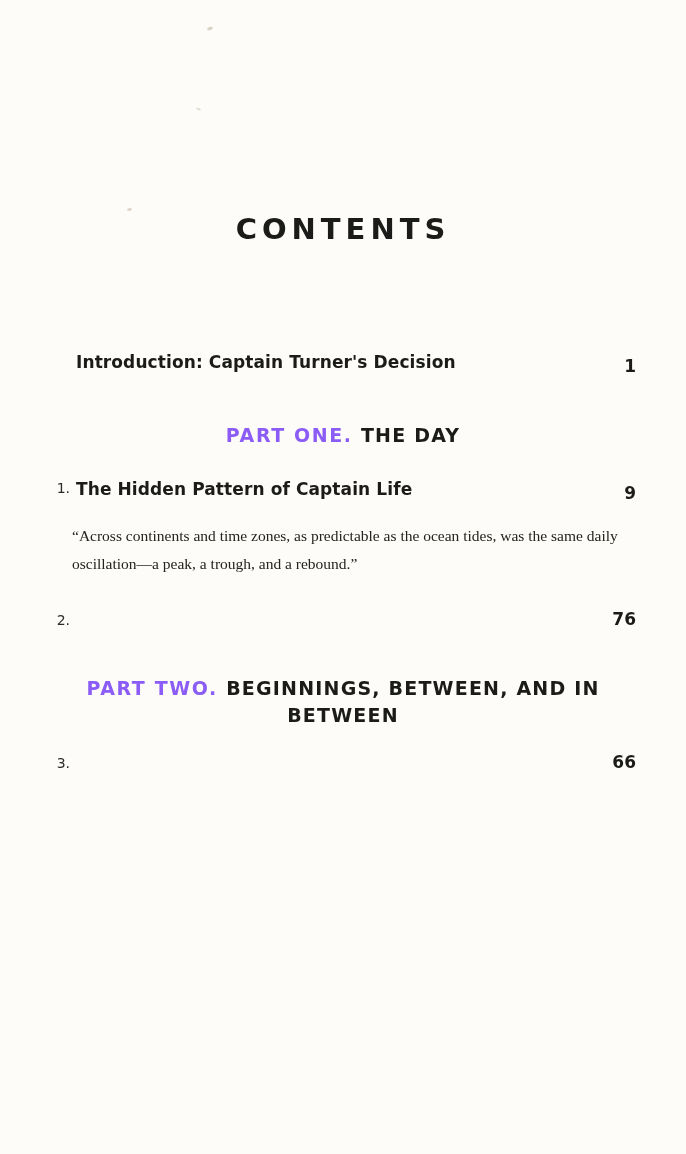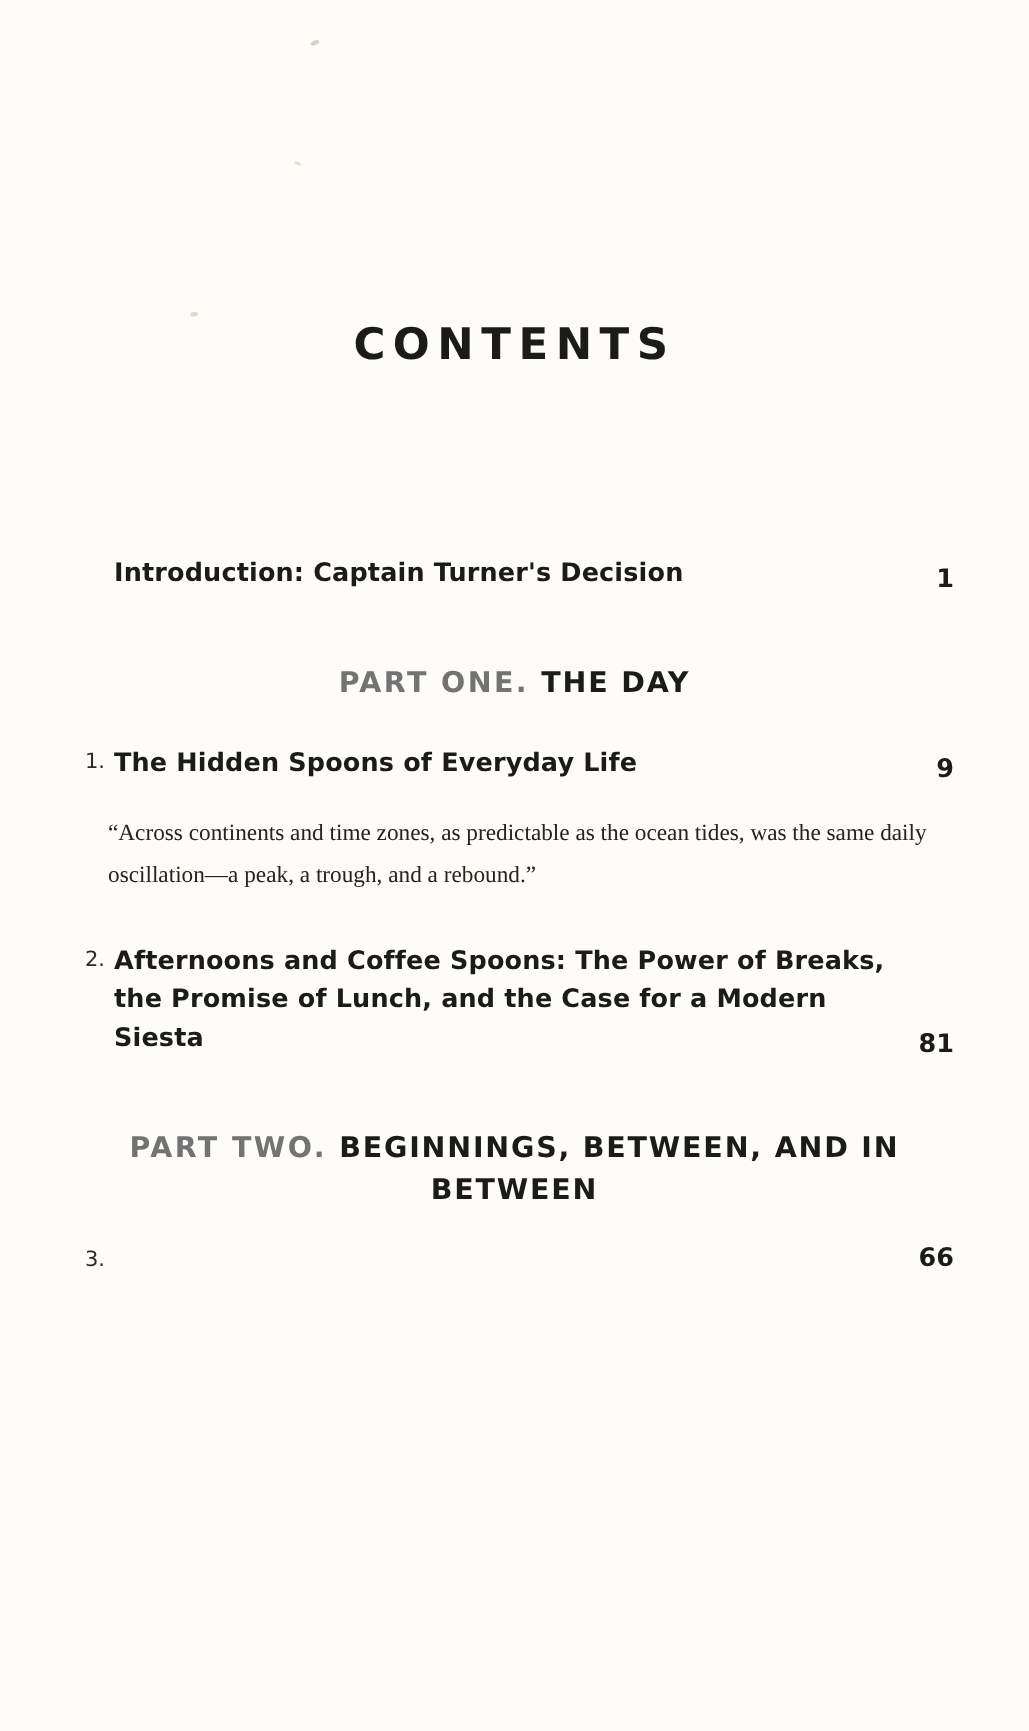--- a/index.html
+++ b/index.html
@@ -88,33 +88,33 @@
     font-size: 17px;
     font-weight: 700;
     color: #1b1b19;
     padding-left: 16px;
     align-self: flex-end;
   }
 
   .intro-entry {
     margin-bottom: 0;
   }
-  .intro-entry .title { padding-left: 0; margin-top: 20px; }
+  .intro-entry .title { padding-left: 0; }
 
   .part-head {
     text-align: center;
     font-family: "DejaVu Sans", sans-serif;
     font-size: 19px;
     font-weight: 700;
     letter-spacing: 1.2px;
     line-height: 1.45;
     color: #1b1b19;
   }
   .part-head .part-label {
-    color: #737373;
+    color: #8b5cf6;
     letter-spacing: 1.6px;
   }
 
   .quote {
     font-family: "Liberation Serif", serif;
     font-size: 15.5px;
     line-height: 1.82;
     color: #24241f;
     padding-left: 22px;
     padding-right: 18px;
@@ -148,31 +148,30 @@
 
     <div class="part-head">
       <span class="part-label">PART ONE. </span>
       <span>THE DAY</span>
     </div>
 
     <div class="sp-28"></div>
 
     <div class="entry">
       <span class="num">1.</span>
-      <span class="title">The Hidden Spoons of Everyday Life</span>
+      <span class="title">The Hidden Pattern of Captain Life</span>
       <span class="page-no">9</span>
     </div>
     <div class="quote">“Across continents and time zones, as predictable as the ocean tides, was the same daily oscillation—a peak, a trough, and a rebound.”</div>
 
     <div class="sp-30"></div>
 
     <div class="entry">
       <span class="num">2.</span>
-      <span class="title">Afternoons and Coffee Spoons: The Power of Breaks, the Promise of Lunch, and the Case for a Modern Siesta</span>
-      <span class="page-no">81</span>
+      <span class="page-no">76</span>
     </div>
 
     <div class="sp-46"></div>
 
     <div class="part-head">
       <span class="part-label">PART TWO. </span>
       <span>BEGINNINGS, BETWEEN, AND IN BETWEEN</span>
     </div>
 
     <div class="sp-22"></div>

